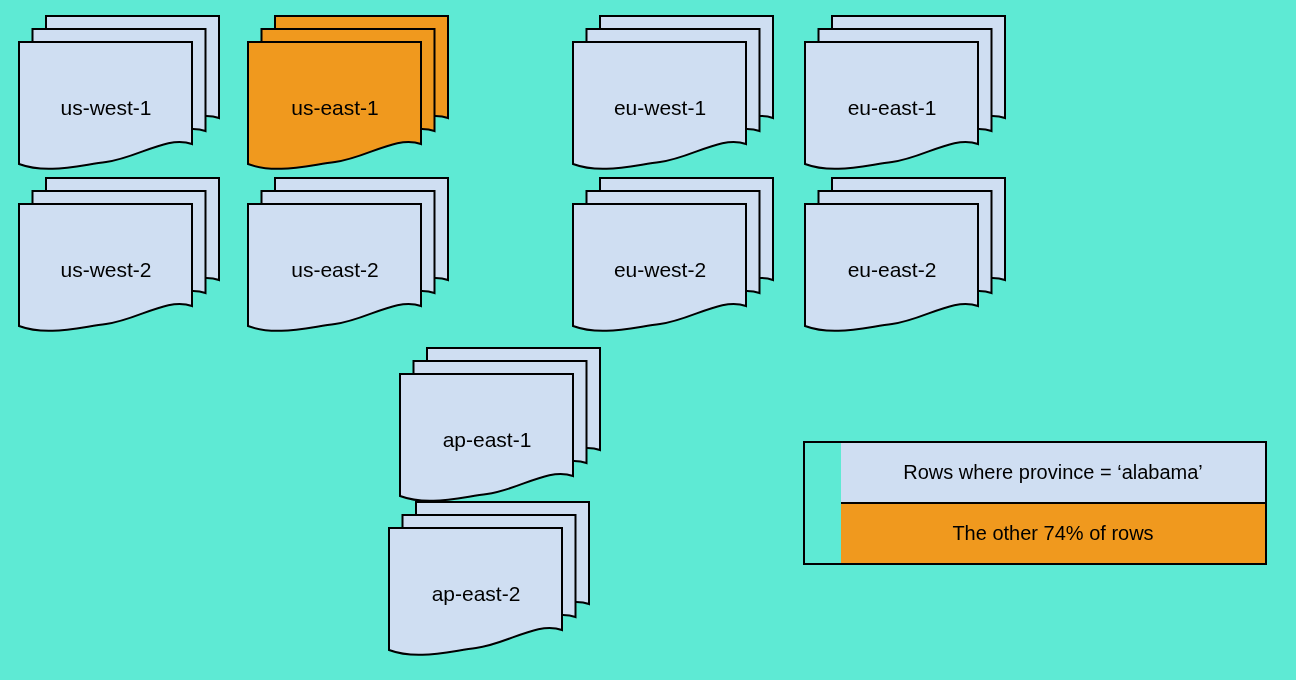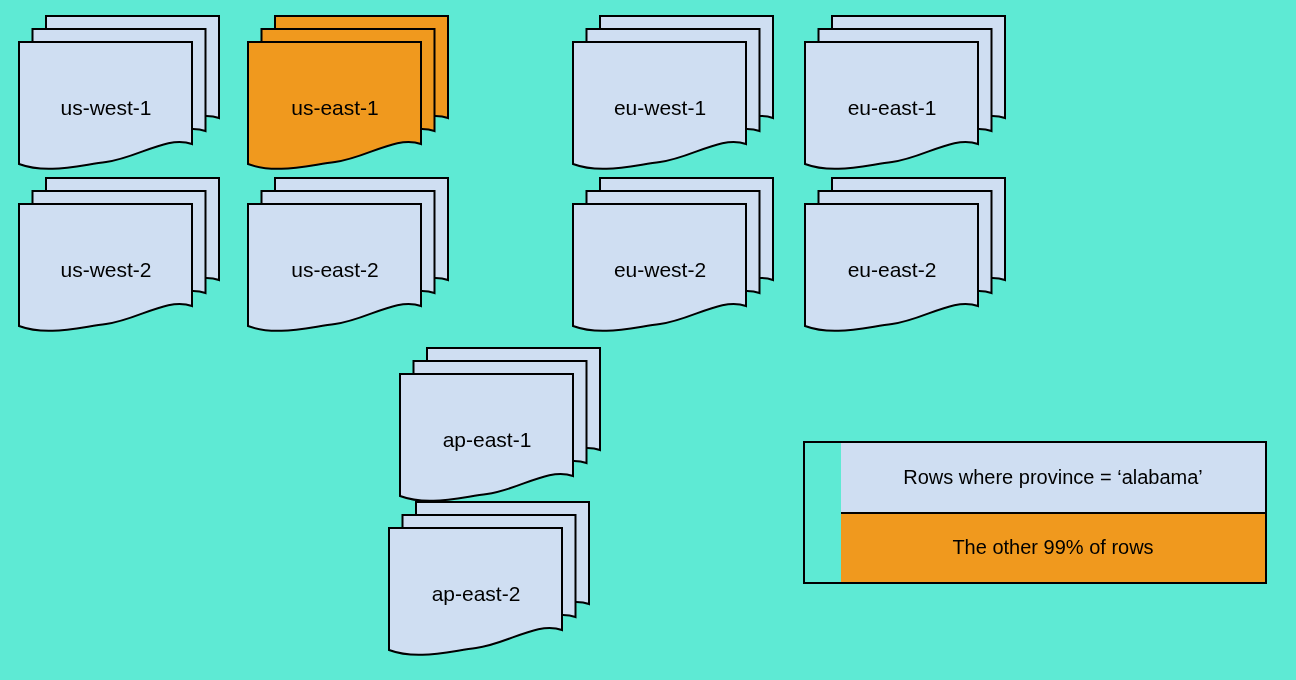--- a/index.html
+++ b/index.html
@@ -27,21 +27,21 @@
     font-family: "Liberation Sans", sans-serif;
     font-size: 21px;
     fill: #000000;
     text-anchor: middle;
   }
   .legend {
     position: absolute;
     left: 803px;
     top: 441px;
     width: 464px;
-    height: 143px;
+    height: 124px;
     border: 2px solid #000000;
     box-sizing: border-box;
     display: flex;
     flex-direction: column;
     padding-left: 36px;
   }
   .legend-row {
     flex: 1;
     display: flex;
     align-items: center;
@@ -126,17 +126,17 @@
     <path transform="translate(14.5,15)" d="M0,0 H173 V102 C148,93 119,116 87,120 C56,124 27,132 0,122 Z" fill="#cfdef2"></path>
     <path transform="translate(1,28)" d="M0,0 H173 V102 C148,93 119,116 87,120 C56,124 27,132 0,122 Z" fill="#cfdef2"></path>
     <text x="88" y="101">ap-east-2</text>
   </svg>
 
   <div class="legend">
     <div class="legend-row first" style="background-color: rgb(207, 222, 242);">
       <span>Rows where province = ‘alabama’</span>
     </div>
     <div class="legend-row" style="background-color: rgb(240, 153, 30);">
-      <span>The other 99% of rows</span>
+      <span>The other 74% of rows</span>
     </div>
   </div>
 
 </div>
 
 </body></html>

